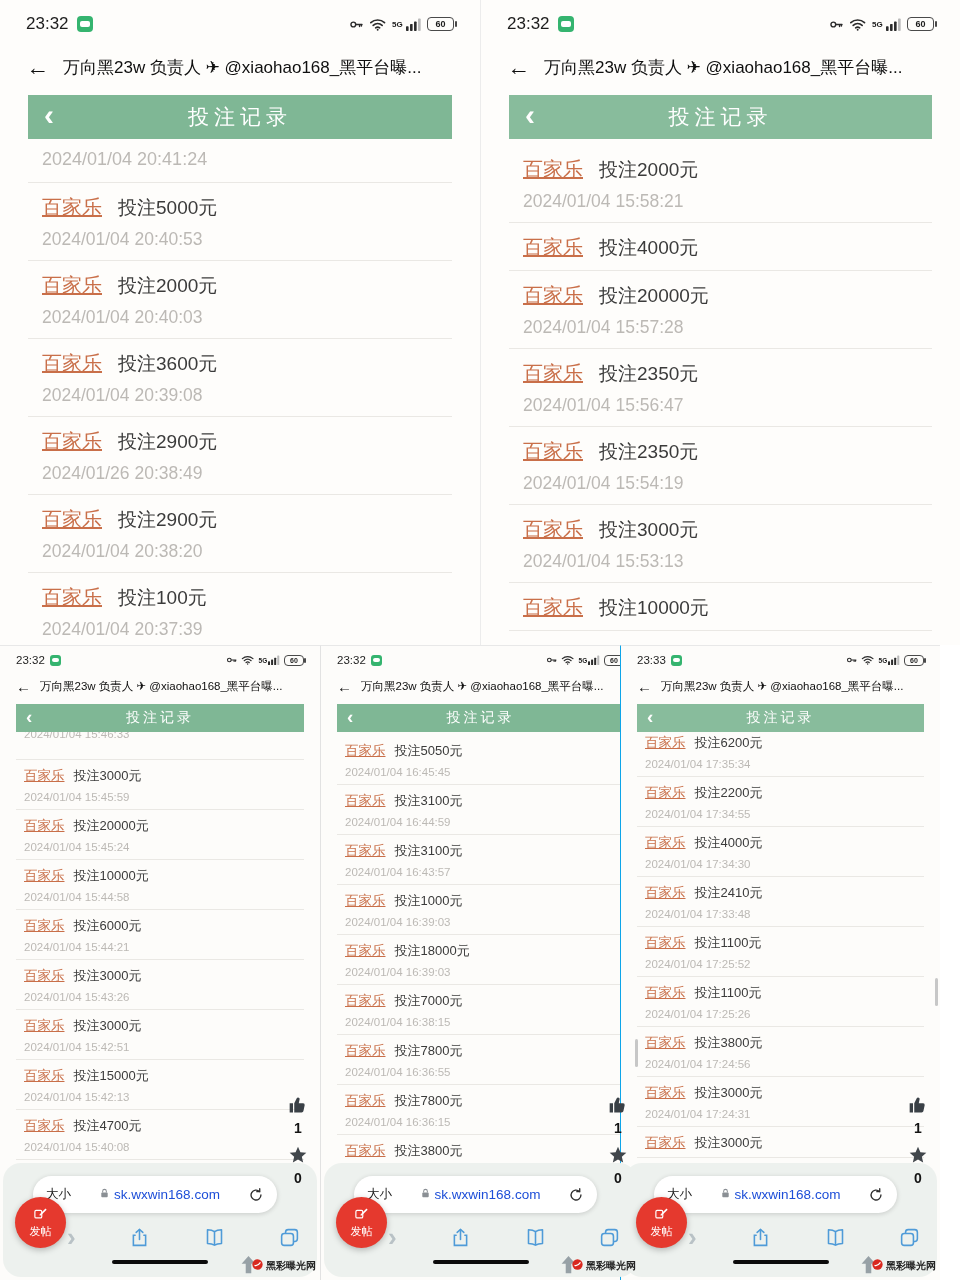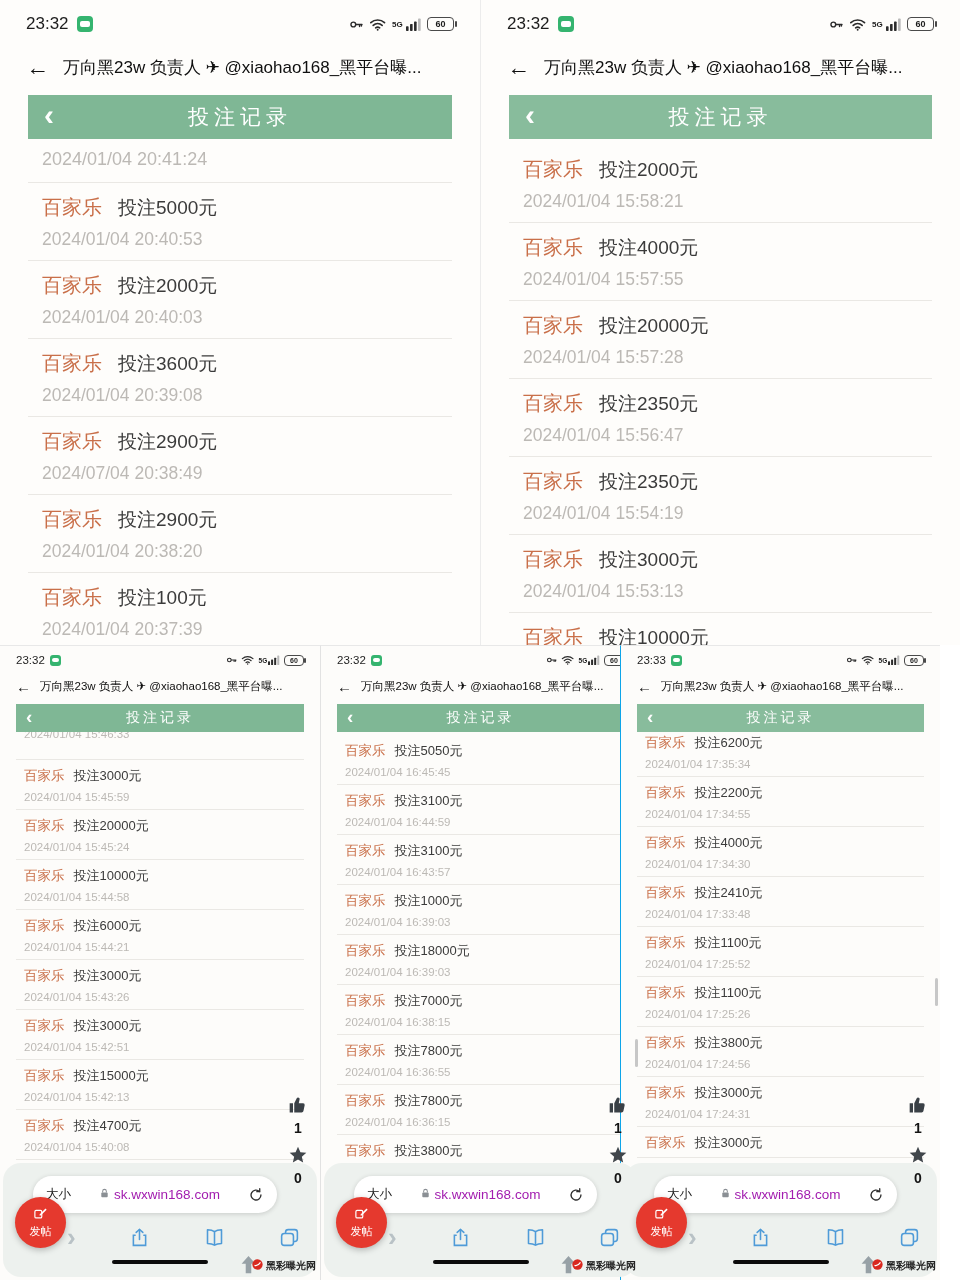--- a/index.html
+++ b/index.html
@@ -49,21 +49,21 @@
   .chev{position:absolute;left:16px;top:50%;transform:translateY(-55%);font-size:30px;font-weight:700;letter-spacing:0;}
   .bot .greenbar{margin:10px 16px 0;height:28px;font-size:14px;letter-spacing:3px;}
   .bot .chev{left:10px;font-size:19px;}
   #p2 .greenbar,#p5 .greenbar{opacity:.92;}
 
   
   .records{margin:0 28px;overflow:hidden;}
   .bot .records{margin:0 16px;}
   .row{padding:12px 0 10px;border-bottom:1px solid #eae8e4;}
   .line1{display:flex;align-items:baseline;gap:16px;padding-left:14px;line-height:25px;}
-  .game{color:var(--game-name,#c96f49);font-size:20px;}
+  .game{color:var(--game-name,#c96f49);font-size:20px;text-decoration:underline;}
   .bet{color:#3b3b3b;font-size:19px;}
   .time{padding-left:14px;margin-top:9px;line-height:21px;color:var(--timestamp-gray,#bcb9b5);font-size:17.5px;}
   .time:empty{display:none;}
   .bot .row{padding:7px 0 5px;}
   .bot .line1{gap:9px;padding-left:8px;line-height:18px;}
   .bot .game{font-size:13.5px;}
   .bot .bet{font-size:13px;}
   .bot .time{padding-left:8px;margin-top:5px;line-height:14px;font-size:11.5px;}
   .partial{padding:10px 0 12px 14px;border-bottom:1px solid #eae8e4;color:var(--timestamp-gray,#bcb9b5);font-size:18px;}
   .bot .partial{height:28px;overflow:hidden;padding:0 0 0 8px;font-size:11.5px;}
@@ -71,21 +71,21 @@
   .tight .row:first-child{padding-top:2px;}
 
   
   .actions{position:absolute;right:9px;top:449px;width:26px;display:flex;flex-direction:column;align-items:center;z-index:6;}
   .actions .icn svg{display:block;}
   .actions .cnt{font-size:14px;font-weight:600;color:#141414;margin:5px 0 9px;}
   .card{position:absolute;left:3px;right:3px;top:517px;bottom:3px;background:#edf1ee;border-radius:18px;z-index:2;}
   .pill{position:absolute;left:30px;right:40px;top:13px;height:37px;background:#fff;border-radius:19px;
         box-shadow:0 1px 5px rgba(0,0,0,.16);display:flex;align-items:center;padding:0 13px;z-index:3;}
   .fs{font-size:12.5px;color:#161616;}
-  .dom{flex:1;display:flex;justify-content:center;align-items:center;gap:4px;font-size:13.5px;color:#a21caf;}
+  .dom{flex:1;display:flex;justify-content:center;align-items:center;gap:4px;font-size:13.5px;color:#1d4ed8;}
   .refresh svg{display:block;}
   .toolbar{position:absolute;left:64px;right:17px;top:61px;display:flex;justify-content:space-between;align-items:center;z-index:3;}
   .fwd{color:#b9c2c6;font-size:26px;line-height:1;font-weight:600;}
   .tbi svg{display:block;}
   .homebar{position:absolute;left:50%;transform:translateX(-50%);bottom:13px;width:96px;height:4.5px;background:#0b0b0b;border-radius:3px;z-index:3;}
   .postbtn{position:absolute;left:15px;top:551px;width:51px;height:51px;border-radius:50%;
            background:var(--post-button-red,#e5392e);color:#fff;display:flex;flex-direction:column;align-items:center;justify-content:center;
            gap:1px;font-size:11px;z-index:7;box-shadow:0 2px 6px rgba(0,0,0,.25);}
   .uparrow{position:absolute;right:60px;bottom:4px;z-index:6;}
   .uparrow svg{display:block;}
@@ -165,21 +165,21 @@
       <span class="bet">投注3600元</span>
     </div>
     <div class="time">2024/01/04 20:39:08</div>
   </div>
 
   <div class="row">
     <div class="line1">
       <span class="game">百家乐</span>
       <span class="bet">投注2900元</span>
     </div>
-    <div class="time">2024/07/04 20:38:49</div>
+    <div class="time">2024/01/26 20:38:49</div>
   </div>
 
   <div class="row">
     <div class="line1">
       <span class="game">百家乐</span>
       <span class="bet">投注2900元</span>
     </div>
     <div class="time">2024/01/04 20:38:20</div>
   </div>
 
@@ -244,21 +244,20 @@
       <span class="bet">投注2000元</span>
     </div>
     <div class="time">2024/01/04 15:58:21</div>
   </div>
 
   <div class="row">
     <div class="line1">
       <span class="game">百家乐</span>
       <span class="bet">投注4000元</span>
     </div>
-    <div class="time">2024/01/04 15:57:55</div>
   </div>
 
   <div class="row">
     <div class="line1">
       <span class="game">百家乐</span>
       <span class="bet">投注20000元</span>
     </div>
     <div class="time">2024/01/04 15:57:28</div>
   </div>
 

